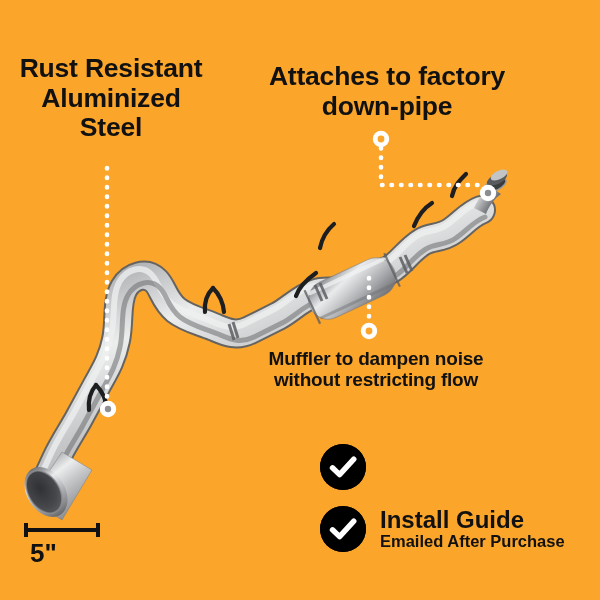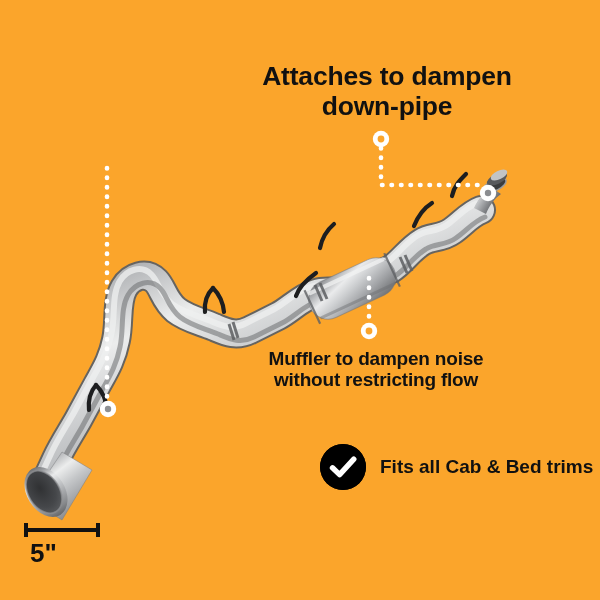--- a/index.html
+++ b/index.html
@@ -256,37 +256,51 @@
       <circle cx="108" cy="409" r="3.2" fill="#8e9093"></circle>
       <circle cx="488" cy="193" r="8.2" fill="#ffffff"></circle>
       <circle cx="488" cy="193" r="3.2" fill="#8b8d90"></circle>
       <circle cx="369" cy="331" r="8.2" fill="#ffffff"></circle>
       <circle cx="369" cy="331" r="3.4" fill="#fba52b"></circle>
       <circle cx="381" cy="139" r="8.2" fill="#ffffff"></circle>
       <circle cx="381" cy="139" r="3.4" fill="#fba52b"></circle>
     </g>
   </svg>
 
-
-  <div class="callout" id="callout-attach">Attaches to dampen
+  <div class="callout" id="callout-rust">Rust Resistant
+Aluminized
+Steel</div>
+
+  <div class="callout" id="callout-attach">Attaches to factory
 down-pipe</div>
 
   <div class="callout" id="callout-muffler">Muffler to dampen noise
 without restricting flow</div>
 
   <div class="bullet-row" id="bullet-fits">
     <span class="check-badge">
       <svg width="46" height="46" viewBox="0 0 46 46" aria-hidden="true">
         <circle cx="23" cy="23" r="23" fill="#000000"></circle>
         <path d="M12.5,23.8 L19.6,30.6 L33.8,15.2" fill="none" stroke="#ffffff" stroke-width="5.4" stroke-linecap="round" stroke-linejoin="round"></path>
       </svg>
     </span>
-    <span class="bullet-text">Fits all Cab &amp; Bed trims</span>
   </div>
 
+  <div class="bullet-row" id="bullet-guide">
+    <span class="check-badge">
+      <svg width="46" height="46" viewBox="0 0 46 46" aria-hidden="true">
+        <circle cx="23" cy="23" r="23" fill="#000000"></circle>
+        <path d="M12.5,23.8 L19.6,30.6 L33.8,15.2" fill="none" stroke="#ffffff" stroke-width="5.4" stroke-linecap="round" stroke-linejoin="round"></path>
+      </svg>
+    </span>
+    <span class="bullet-text">
+      <span class="guide-title">Install Guide</span>
+      <span class="guide-sub">Emailed After Purchase</span>
+    </span>
+  </div>
 
   <div id="dim-group">
     <svg width="80" height="20" viewBox="0 0 80 20">
       <line x1="4" y1="10" x2="76" y2="10" stroke="#111111" stroke-width="4"></line>
       <line x1="4" y1="3" x2="4" y2="17" stroke="#111111" stroke-width="4"></line>
       <line x1="76" y1="3" x2="76" y2="17" stroke="#111111" stroke-width="4"></line>
     </svg>
     <span id="dim-label">5"</span>
   </div>
 

